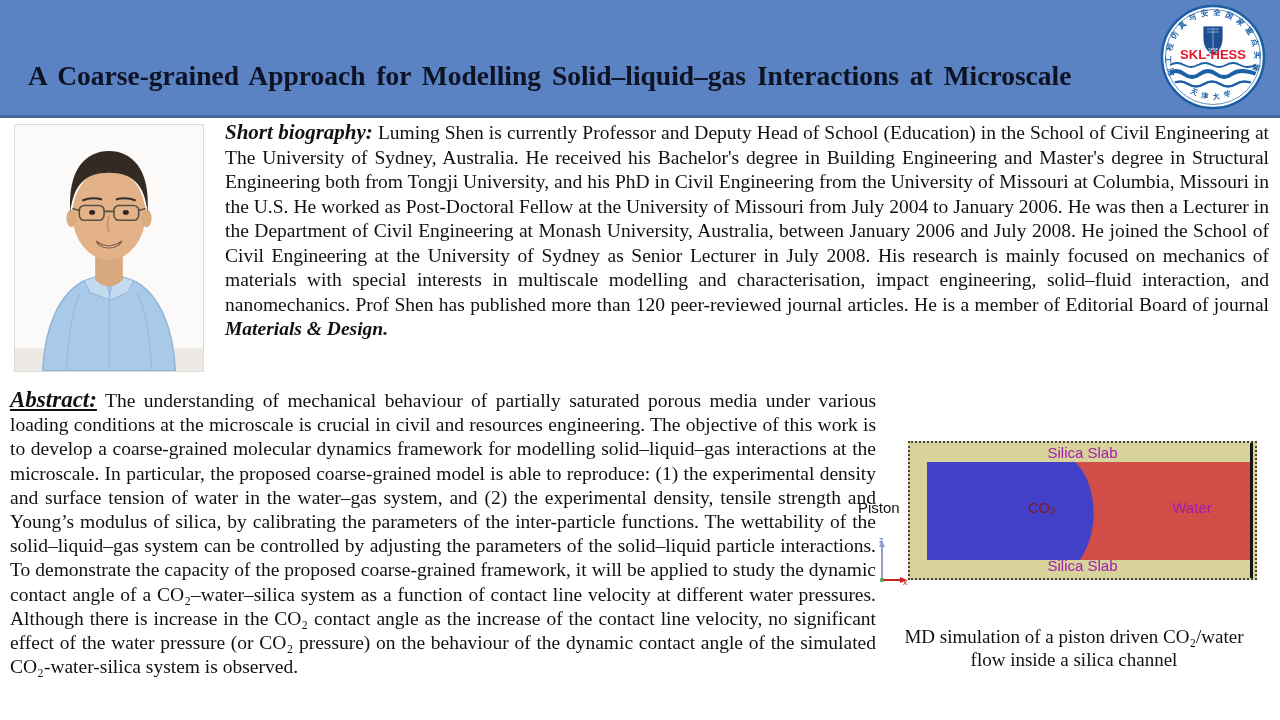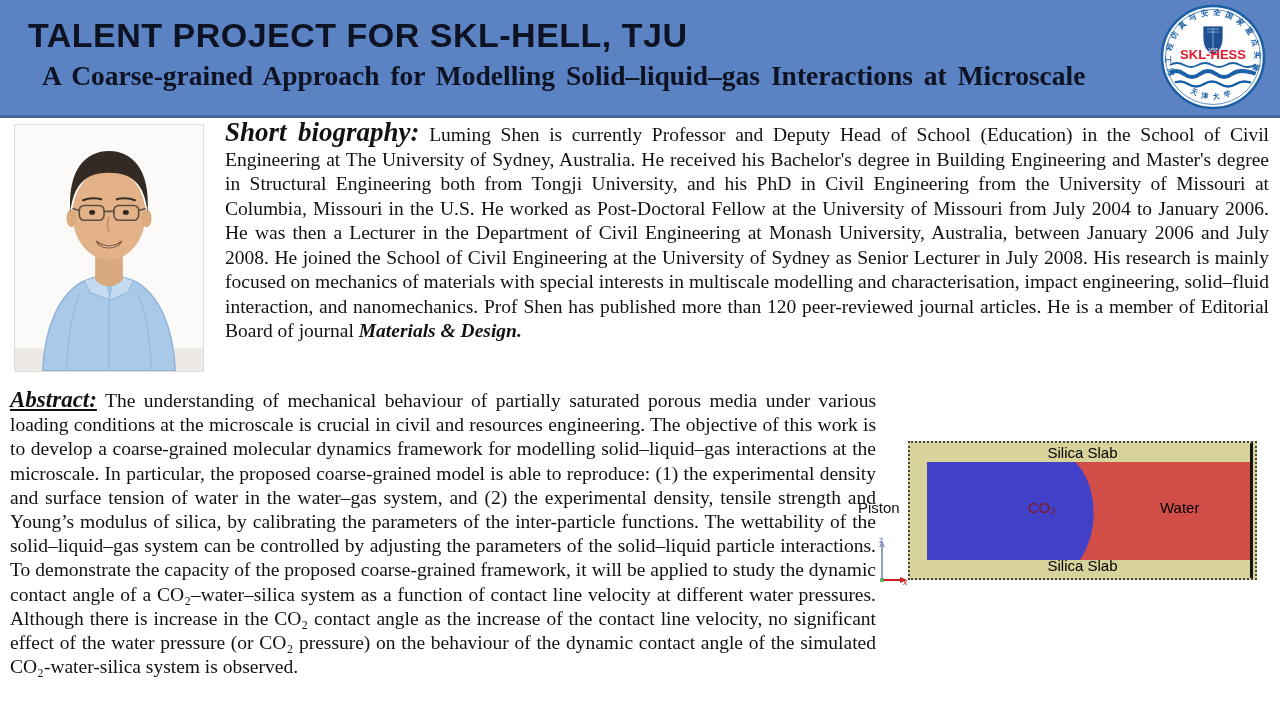--- a/index.html
+++ b/index.html
@@ -4,61 +4,60 @@
 <style>
   html,body { margin:0; padding:0; background:#ffffff; }
   .page { position:relative; width:1280px; height:720px; background:#ffffff; overflow:hidden;
           font-family:"Liberation Serif","DejaVu Serif",serif; color:#111; }
 
   
   .header { position:absolute; left:0; top:0; width:1280px; height:118px;
             background:#5b83c4; border-bottom:3px solid #43679f; box-sizing:border-box; }
   .title { position:absolute; left:28px; top:16px; font-family:"Liberation Sans","DejaVu Sans",sans-serif;
            font-weight:bold; font-size:34px; letter-spacing:0.5px; color:#0d1322; white-space:nowrap; }
-  .subtitle { position:absolute; left:42px; top:60px; font-weight:bold; font-size:27.5px;
+  .subtitle { position:absolute; left:28px; top:60px; font-weight:bold; font-size:27.5px;
               word-spacing:4px; color:#0d1322; white-space:nowrap; }
   .logo { position:absolute; left:1160px; top:4px; width:106px; height:106px; }
 
   
   .photo { position:absolute; left:14px; top:124px; width:190px; height:248px; border:1px solid #e0ddd8; box-sizing:border-box; }
   .photo svg { display:block; width:100%; height:100%; }
   .bio { position:absolute; left:225px; top:120px; width:1044px; margin:0;
          font-size:19.5px; line-height:24.5px; text-align:justify; }
   .lead { font-weight:bold; font-style:italic; }
-  .bio .lead { font-size:27px; }
+  .bio .lead { font-size:21px; }
   .journal { font-style:italic;font-weight:bold; }
 
   
   .abstract { position:absolute; left:10px; top:388px; width:866px; margin:0;
               font-size:19.5px; line-height:24.2px; text-align:justify; }
   .abstract .lead { font-size:23px;text-decoration:underline; }
 
   
   .figure { position:absolute; left:908px; top:441px; width:349px; height:139px;
             border:2px dotted #444; box-sizing:border-box; background:#dcd7a0; }
   .figure svg.sim { position:absolute; left:0; top:0; width:345px; height:135px; }
   .fig-label { position:absolute; font-family:"Liberation Sans","DejaVu Sans",sans-serif;
-               font-size:15px; color:#000000; }
+               font-size:15px; color:#a21caf; }
   .silica-top    { left:0; top:1px;  width:345px; text-align:center; }
   .silica-bottom { left:0; top:114px; width:345px; text-align:center; }
   .co2-label     { left:84px;  top:56px; width:62px; text-align:right; color:#7f1d1d; }
-  .water-label   { left:250px; top:56px; width:64px; }
+  .water-label   { left:250px; top:56px; width:64px; text-align:center; }
   .piston { position:absolute; left:858px; top:499px; width:46px; 
             font-family:"Liberation Sans","DejaVu Sans",sans-serif; font-size:15px; color:#111; }
   .axis { position:absolute; left:868px; top:534px; width:42px; height:54px; }
   .caption { position:absolute; left:894px; top:625px; width:360px; text-align:center;
              font-size:19px; line-height:23px; color:#111; }
 </style>
 </head>
 <body>
 
 <div class="page">
 
   <div class="header">
-    <div class="title">TALENT PROJECT FOR SKL-HELL, TJU</div>
     <div class="subtitle">A Coarse-grained Approach for Modelling Solid–liquid–gas Interactions at Microscale</div>
 
     <svg class="logo" viewBox="0 0 106 106">
       <defs>
         <path id="arcTop" d="M13.5,67.3 A42,42 0 1 1 92.5,67.3" fill="none"></path>
         <path id="arcBottom" d="M30,88 A42,42 0 0 0 76,88" fill="none"></path>
         <clipPath id="logoClip">
             <circle cx="53" cy="53" r="46"></circle>
           </clipPath>
       </defs>
@@ -164,14 +163,15 @@
   <svg class="axis" viewBox="0 0 42 54">
     <line x1="14" y1="46" x2="14" y2="12" stroke="#96a0c6" stroke-width="2"></line>
     <path d="M14,6 L11,13 L17,13 Z" fill="#96a0c6"></path>
     <line x1="14" y1="46" x2="34" y2="46" stroke="#cc2222" stroke-width="2"></line>
     <path d="M39,46 L32,43 L32,49 Z" fill="#cc2222"></path>
     <rect x="12.2" y="44.2" width="3.6" height="3.6" fill="#46a546"></rect>
     <text x="11" y="9" font-size="9" fill="#6677cc" font-family="Liberation Sans, DejaVu Sans, sans-serif">z</text>
     <text x="35" y="51" font-size="9" fill="#cc2222" font-family="Liberation Sans, DejaVu Sans, sans-serif">x</text>
   </svg>
 
+  <div class="caption">MD simulation of a piston driven CO₂/water flow inside a silica channel</div>
 
 </div>
 
 </body></html>

